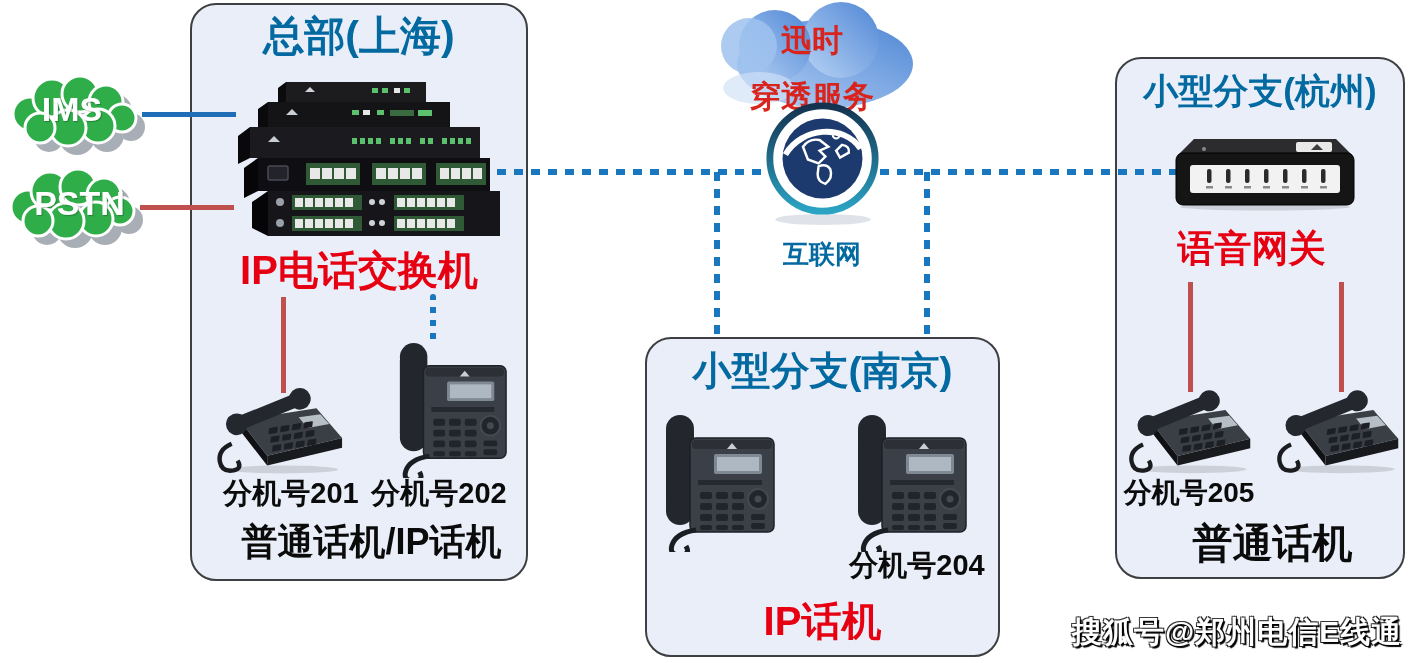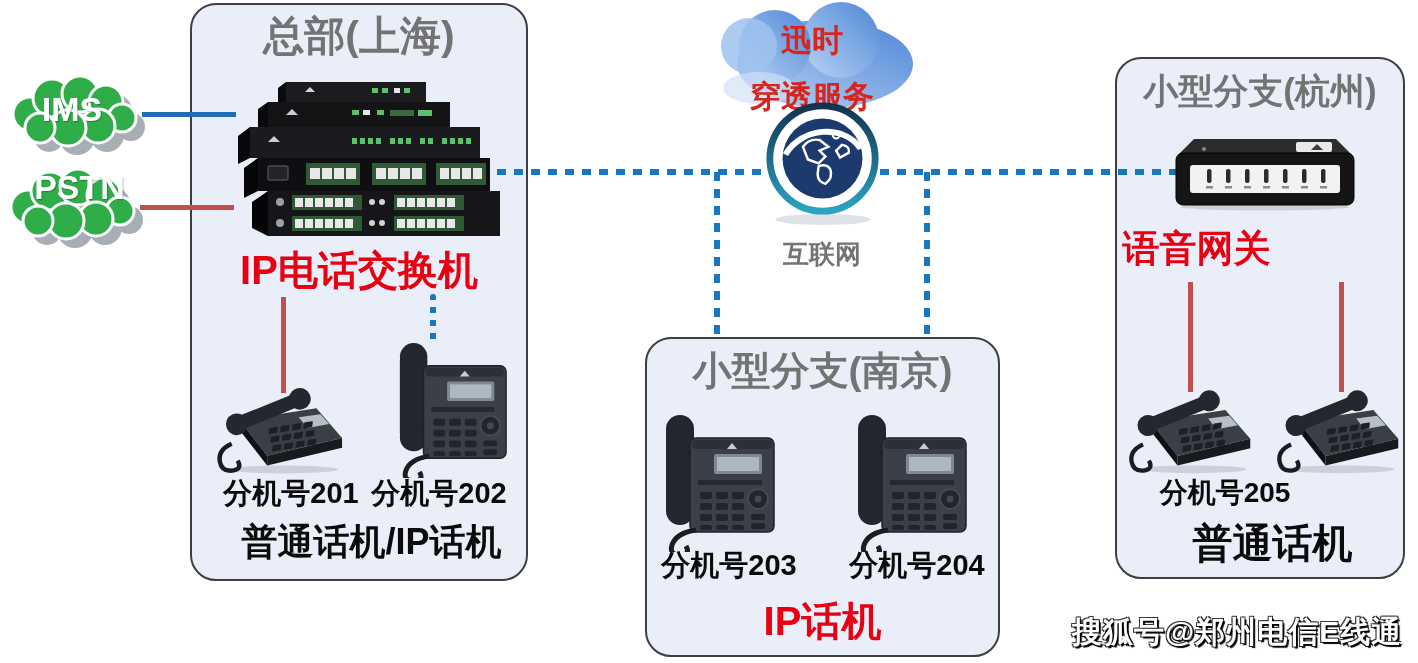--- a/index.html
+++ b/index.html
@@ -11,21 +11,21 @@
   
   .panel {
     position:absolute;
     background:#e9eef8;
     border:2px solid #3d3f42;
     border-radius:26px;
   }
 
   
   .title {
-    position:absolute; text-align:center; font-weight:bold; color:#737373;
+    position:absolute; text-align:center; font-weight:bold; color:#0369a1;
     letter-spacing:0px; line-height:1.1; white-space:nowrap;
   }
   .red-label {
     position:absolute; text-align:center; font-weight:bold; color:#e60012; white-space:nowrap;
   }
   .ext-label {
     position:absolute; text-align:center; font-weight:bold; color:#0b0b0b;
     font-size:29px; white-space:nowrap;
   }
   .type-label {
@@ -294,21 +294,21 @@
       <circle cx="28" cy="40" r="17"></circle>
         <circle cx="50" cy="24" r="19"></circle>
         <circle cx="78" cy="20" r="18"></circle>
       <circle cx="104" cy="28" r="17"></circle>
         <circle cx="120" cy="44" r="14"></circle>
         <circle cx="96" cy="52" r="17"></circle>
       <circle cx="66" cy="54" r="18"></circle>
         <circle cx="38" cy="54" r="15"></circle>
     </g>
   </svg>
-  <div class="cloud-text" style="left:0px; top:168px; width:140px;padding-left:19px;">PSTN</div>
+  <div class="cloud-text" style="left:0px; top:184px; width:140px;padding-left:19px;">PSTN</div>
 
   <svg class="abs" style="left:703px; top:2px;" width="218" height="108" viewBox="0 0 218 108">
     <defs>
       <linearGradient id="bc" x1="0" y1="1" x2="1" y2="0">
         <stop offset="0" stop-color="#b9d4f4"></stop>
         <stop offset="1" stop-color="#4f86d6"></stop>
       </linearGradient>
     </defs>
     <g fill="url(#bc)">
       <ellipse cx="122" cy="62" rx="88" ry="44"></ellipse>
@@ -341,21 +341,20 @@
 
   <div class="title" style="left:645px; top:350px; width:355px; font-size:39px;">小型分支(南京)</div>
 
   <svg class="abs" style="left:658px; top:410px;" width="120" height="142" viewBox="0 0 120 142">
     <use href="#ipphone"></use>
   </svg>
   <svg class="abs" style="left:850px; top:410px;" width="120" height="142" viewBox="0 0 120 142">
     <use href="#ipphone"></use>
   </svg>
 
-  <div class="ext-label" style="left:649px; top:546px; width:160px;">分机号203</div>
   <div class="ext-label" style="left:837px; top:546px; width:160px;">分机号204</div>
   <div class="red-label" style="left:645px; top:594px; width:355px; font-size:40px;">IP话机</div>
 
   <div class="title" style="left:1115px; top:72px; width:290px; font-size:35px;">小型分支(杭州)</div>
 
   <svg class="abs" style="left:1170px; top:133px;" width="190" height="78" viewBox="0 0 190 78">
     <ellipse cx="95" cy="74" rx="85" ry="3.5" fill="rgba(0,0,0,0.12)"></ellipse>
     <polygon points="24,6 166,6 182,22 8,22" fill="#2c2c2e"></polygon>
     <rect x="126" y="9" width="36" height="10" rx="2" fill="#e9e9e9"></rect>
     <polygon points="141,17 147,11 153,17" fill="#3c3c3e"></polygon>
@@ -375,30 +374,30 @@
       <rect x="36" y="53" width="7" height="2.5"></rect>
         <rect x="55" y="53" width="7" height="2.5"></rect>
       <rect x="74" y="53" width="7" height="2.5"></rect>
         <rect x="93" y="53" width="7" height="2.5"></rect>
       <rect x="112" y="53" width="7" height="2.5"></rect>
         <rect x="131" y="53" width="7" height="2.5"></rect>
       <rect x="150" y="53" width="7" height="2.5"></rect>
     </g>
   </svg>
 
-  <div class="red-label" style="left:1060px; top:224px; width:257px; font-size:37px;padding-left:16px;">语音网关</div>
+  <div class="red-label" style="left:1115px; top:224px; width:257px; font-size:37px;padding-left:16px;">语音网关</div>
 
   <svg class="abs" style="left:1122px; top:388px;" width="134" height="88" viewBox="0 0 140 90">
     <use href="#analogphone"></use>
   </svg>
   <svg class="abs" style="left:1270px; top:388px;" width="134" height="88" viewBox="0 0 140 90">
     <use href="#analogphone"></use>
   </svg>
 
-  <div class="ext-label" style="left:1115px; top:474px; width:148px; font-size:28px;margin-left:36px;">分机号205</div>
+  <div class="ext-label" style="left:1115px; top:474px; width:148px; font-size:28px;">分机号205</div>
   <div class="type-label" style="left:1115px; top:516px; width:290px; font-size:40px;">普通话机</div>
 
   <div class="watermark" style="left:1072px; top:612px;">搜狐号@郑州电信E线通</div>
 
   <svg width="0" height="0" style="position:absolute" aria-hidden="true">
     <defs>
       <g id="ipphone">
         <g fill="#23262c">
           <rect x="8" y="10" width="28" height="100" rx="13"></rect>
           <circle cx="22" cy="19" r="14"></circle>

